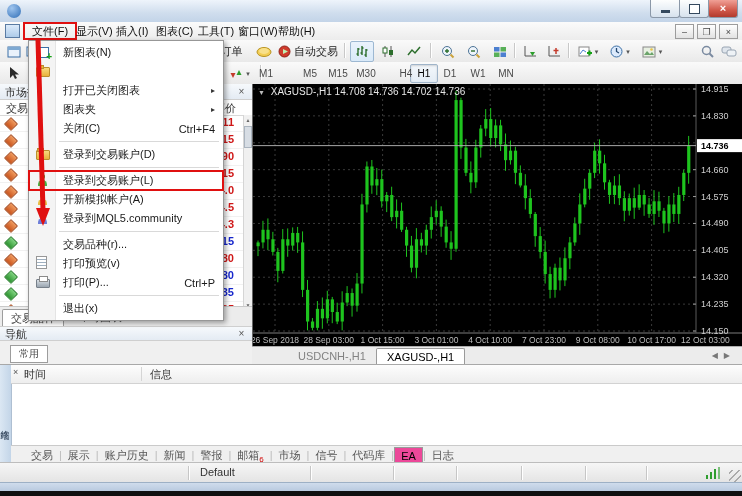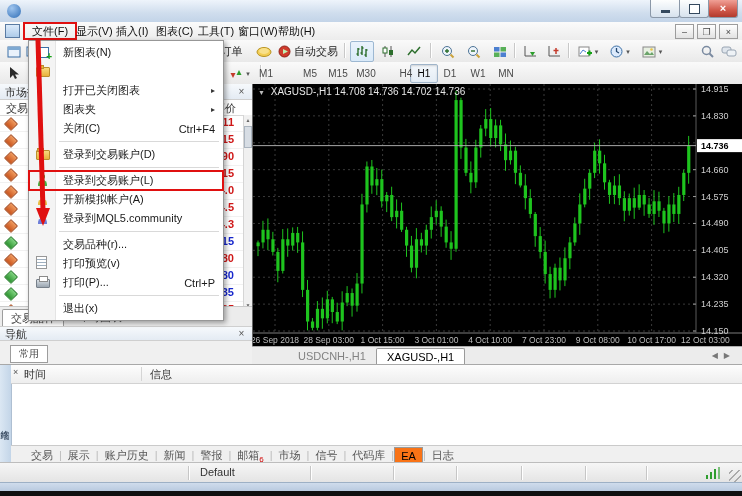--- a/index.html
+++ b/index.html
@@ -103,21 +103,21 @@
   
   .terminal{position:absolute;left:0;top:364px;width:742px;height:98px;background:#fff;border-top:1px solid #a8a8a8;}
   .dock-strip{position:absolute;left:0;top:0;width:11px;height:98px;background:linear-gradient(90deg,#dbe7f3,#c3d5e8);border-right:1px solid #aebfd2;}
   .side-tab{position:absolute;left:0px;top:58px;width:11px;font-size:9px;color:#33455c;writing-mode:vertical-rl;text-align:center;letter-spacing:1px;}
   .term-head{position:absolute;left:11px;top:0;width:731px;height:18px;background:linear-gradient(#fdfdfd,#eeeeee);border-bottom:1px solid #d2d2d2;font-size:11px;color:#333;}
   .term-close{position:absolute;left:2px;top:2px;font-size:9px;color:#555;}
   .term-col-sep{position:absolute;top:2px;width:1px;height:14px;background:#d5d5d5;}
   .term-tabs{position:absolute;left:11px;top:80px;width:731px;height:18px;background:#f0f0f0;border-top:1px solid #cacaca;
     font-size:11px;color:#555;display:flex;align-items:center;padding-left:14px;box-sizing:border-box;}
   .ttab{padding:0 6px;height:16px;line-height:16px;position:relative;}
-  .ttab.active{background:#f97316;border:1px solid #9a9a9a;border-bottom:none;color:#000;margin-top:1px;}
+  .ttab.active{background:#ec4899;border:1px solid #9a9a9a;border-bottom:none;color:#000;margin-top:1px;}
   .tpipe{color:#bbb;}
   .badge{color:#d00000;font-size:8px;vertical-align:sub;}
   
   .statusbar{position:absolute;left:0;top:462px;width:742px;height:20px;background:linear-gradient(#f6f6f6,#e3e3e3);border-top:1px solid #bdbdbd;font-size:11px;color:#333;}
   .st-sep{position:absolute;top:3px;width:1px;height:14px;background:#c6c6c6;box-shadow:1px 0 0 #fff;}
   .conn{position:absolute;right:22px;top:4px;width:14px;height:12px;}
   .conn i{position:absolute;bottom:0;width:2px;background:#2f9e2f;}
   .grip{position:absolute;right:1px;bottom:1px;width:12px;height:12px;
     background:repeating-linear-gradient(135deg,transparent 0 2px,#aaa 2px 3px,transparent 3px 5px);}
   .frame-bottom{position:absolute;left:0;top:482px;width:742px;height:8px;background:linear-gradient(#cfdcec,#b9cadf);border-top:1px solid #9db0c5;}

